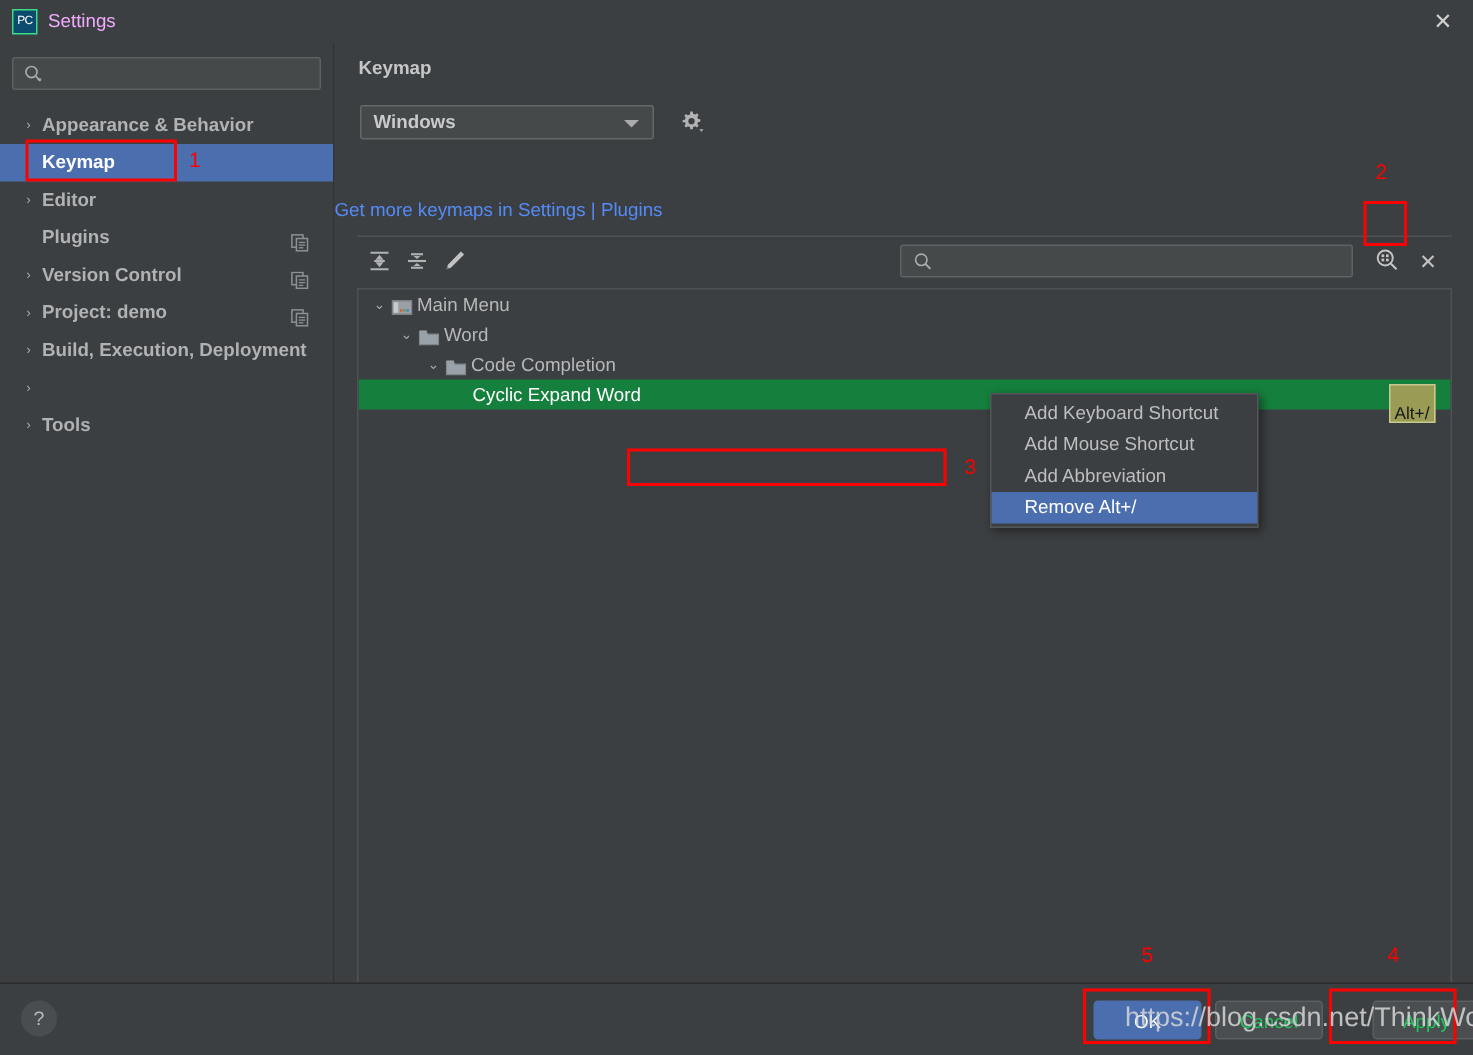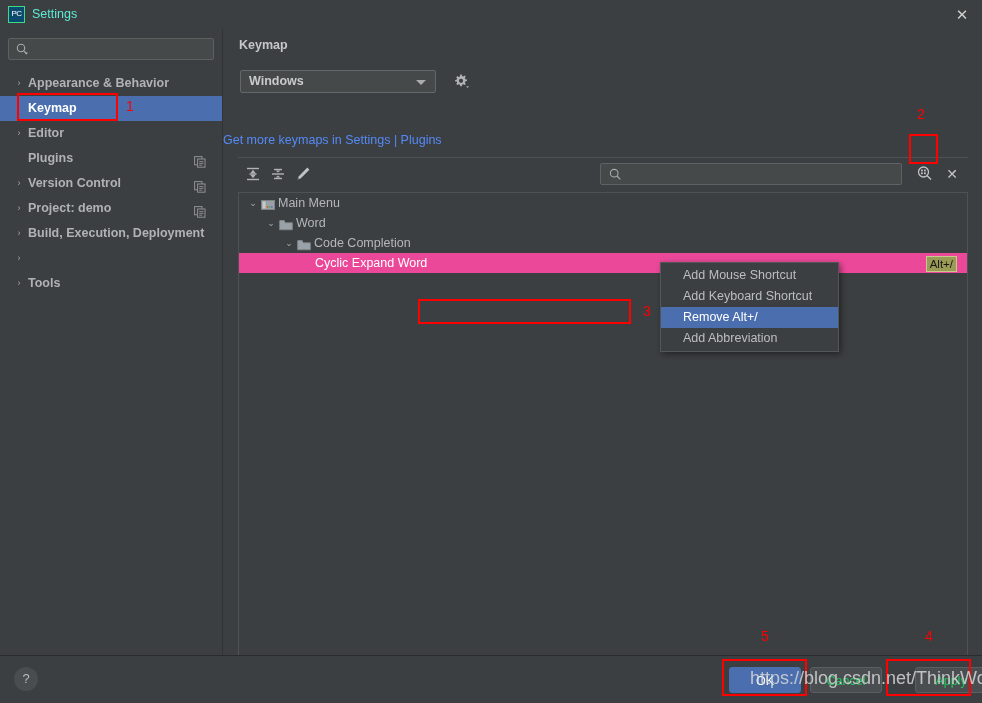--- a/index.html
+++ b/index.html
@@ -36,21 +36,21 @@
     font-size: 8px;
     font-weight: normal;
     line-height: 14px;
     text-align: center;
     letter-spacing: -0.5px;
   }
   #title-text {
     position: absolute;
     left: 32px; top: 7px;
     font-size: 12.5px;
-    color: #5eead4;
+    color: #f0abfc;
   }
   #close-window {
     position: absolute;
     right: 10px; top: 6px;
     width: 20px; height: 18px;
     text-align: center;
     line-height: 18px;
     color: #cfcfcf;
     font-size: 15px;
     cursor: default;
@@ -235,21 +235,21 @@
   .t-row {
     position: relative;
     height: 20px;
     line-height: 20px;
     font-size: 12.5px;
     color: #b5b7b9;
     white-space: nowrap;
     cursor: default;
   }
   .t-row.selected {
-    background: #ec4899;
+    background: #15803d;
     color: #ffffff;
   }
   .t-chevron {
     position: absolute;
     top: 0;
     width: 12px;
     text-align: center;
     font-size: 9px;
     color: #a8aaac;
   }
@@ -258,21 +258,21 @@
     top: 4px;
     width: 13px; height: 12px;
   }
   .t-label { position: absolute; top: 0; }
   #alt-badge {
     position: absolute;
     right: 10px; top: 3px;
     background: #9a9b55;
     color: #17171a;
     font-size: 11.5px;
-    padding: 0px 3px;
+    padding: 12px 3px;
     line-height: 14px;
     border: 1px solid #c8c98d;
     box-sizing: border-box;
     height: 16px;
   }
 
   
   #context-menu {
     position: absolute;
     left: 437px; top: 233px;
@@ -543,24 +543,24 @@
           </svg></span>
         <span class="t-label" style="left: 75px;">Code Completion</span>
       </div>
       <div class="t-row selected">
         <span class="t-label" style="left: 76px;">Cyclic Expand Word</span>
         <span id="alt-badge">Alt+/</span>
       </div>
     </div>
 
   <div id="context-menu">
+      <div class="cm-item">Add Keyboard Shortcut</div>
       <div class="cm-item">Add Mouse Shortcut</div>
-      <div class="cm-item">Add Keyboard Shortcut</div>
+      <div class="cm-item">Add Abbreviation</div>
       <div class="cm-item highlight">Remove Alt+/</div>
-      <div class="cm-item">Add Abbreviation</div>
     </div>
 </div>
 
 <div id="bottombar">
   <div id="help-btn">?</div>
   <div class="dlg-btn" id="btn-ok">OK</div>
   <div class="dlg-btn" id="btn-cancel">Cancel</div>
   <div class="dlg-btn" id="btn-apply">Apply</div>
 </div>
 

